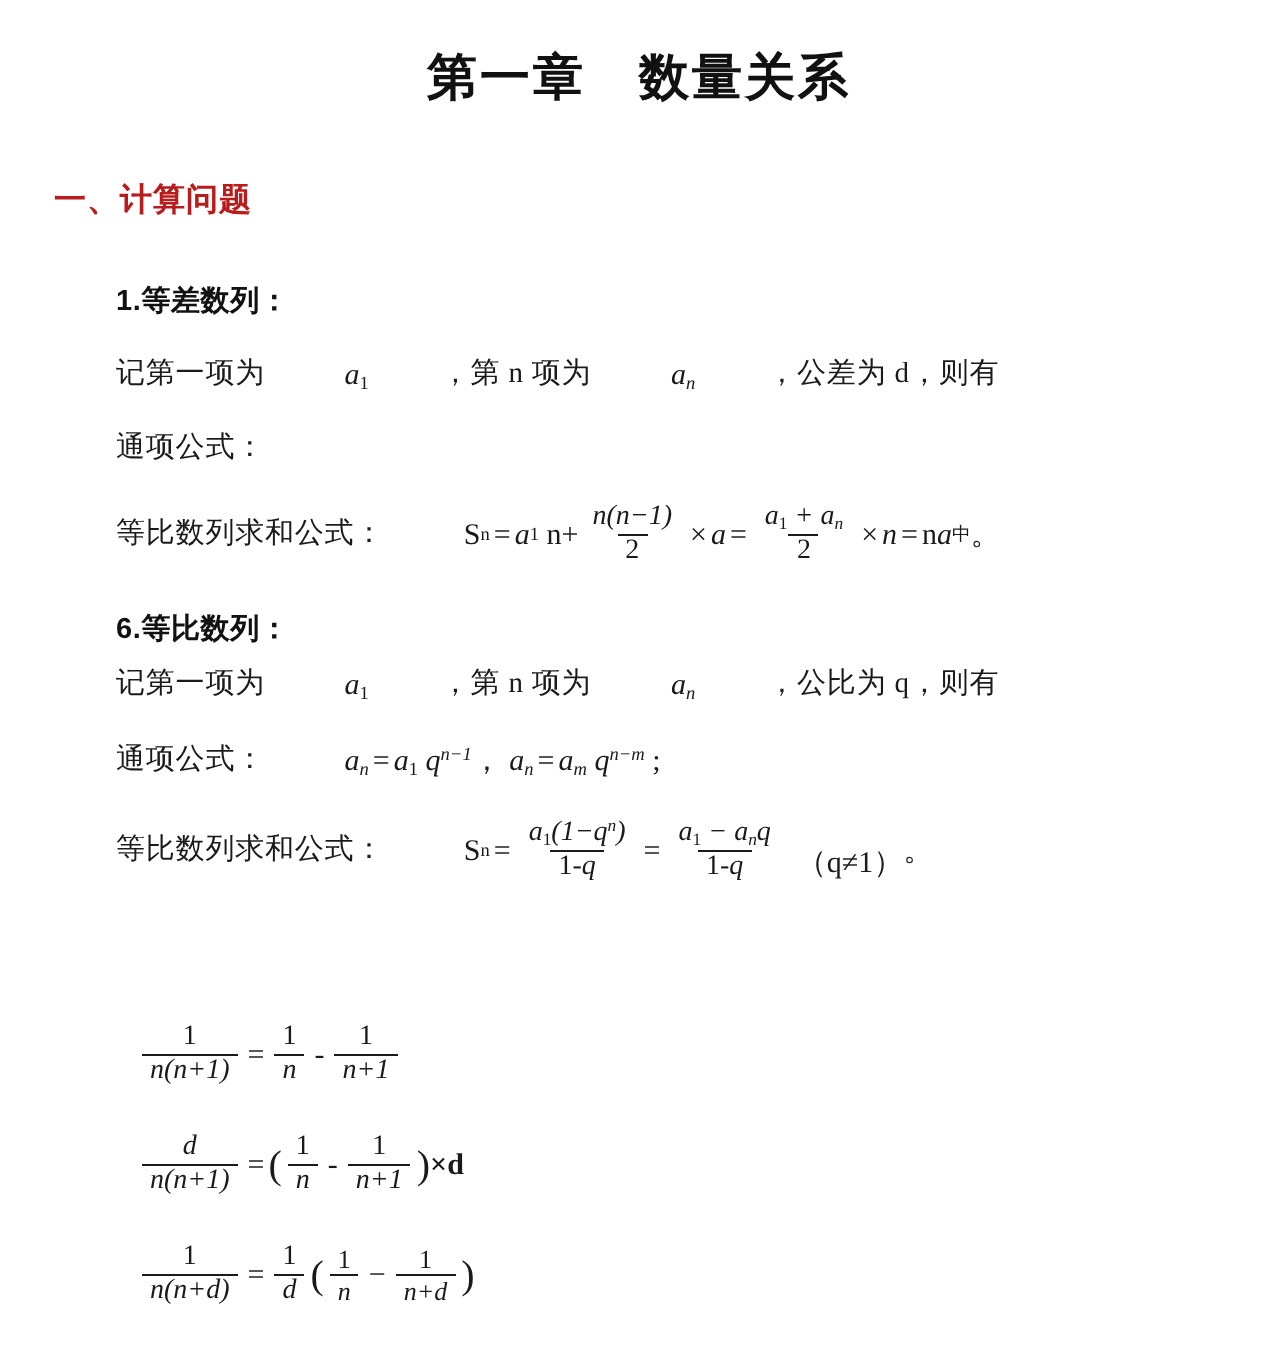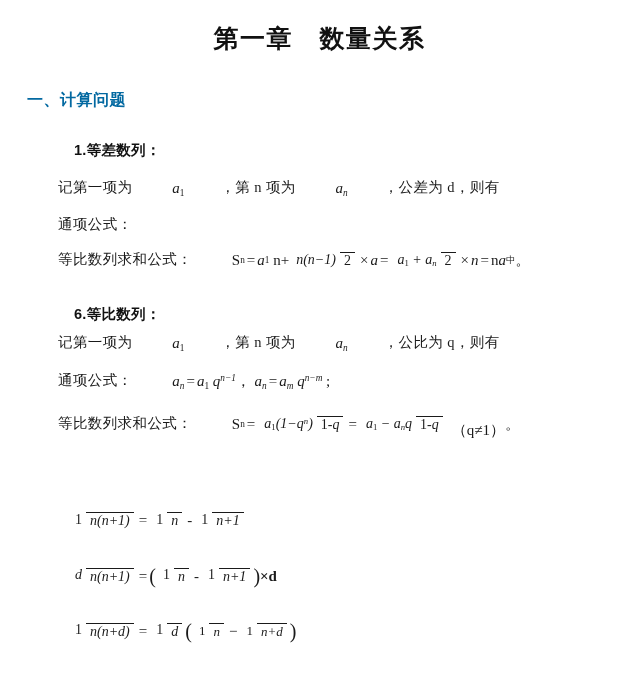--- a/index.html
+++ b/index.html
@@ -41,33 +41,32 @@
 
   
   .section-heading {
     position: absolute;
     left: 27px;
     top: 90px;
     font-family: "Liberation Sans", "DejaVu Sans", sans-serif;
     font-weight: bold;
     font-size: 16px;
     letter-spacing: 0.5px;
-    color: #0369a1;
+    color: #b91c1c;
   }
 
   
   .sub-heading {
     position: absolute;
     left: 58px;
     font-family: "Liberation Sans", "DejaVu Sans", sans-serif;
     font-weight: bold;
     font-size: 14.5px;
     letter-spacing: 0.3px;
     color: #111;
-    margin-left: 16px;
   }
 
   
   .line {
     position: absolute;
     left: 58px;
     font-size: 14.5px;
     line-height: 1.1;
     color: #1a1a1a;
     white-space: nowrap;
@@ -102,21 +101,21 @@
     font-size: 0.62em;
     font-style: italic;
     vertical-align: 0.52em;
     line-height: 0;
   }
   sub.rm, sup.rm { font-style: normal; }
 
   
   .frac {
     display: inline-flex;
-    flex-direction: row;
+    flex-direction: column;
     align-items: center;
     vertical-align: middle;
     margin: 0 3px;
     font-style: italic;
     line-height: 1.02;
   }
   .frac > .num {
     padding: 0 4px 1px 4px;
     font-size: 14px;
   }

